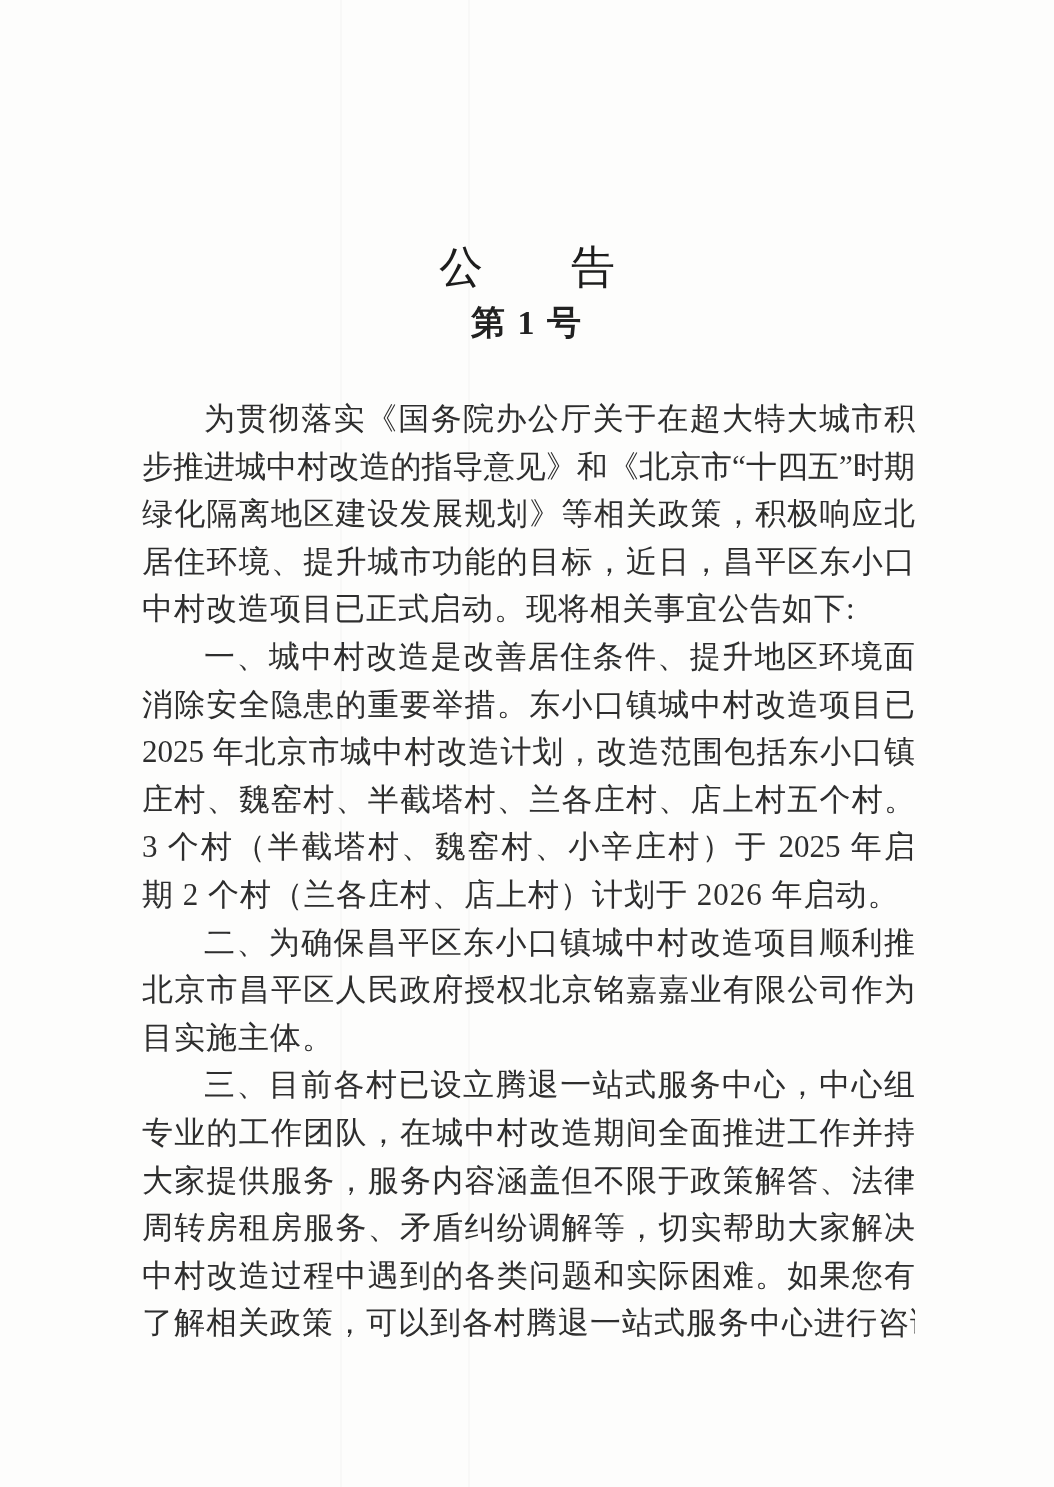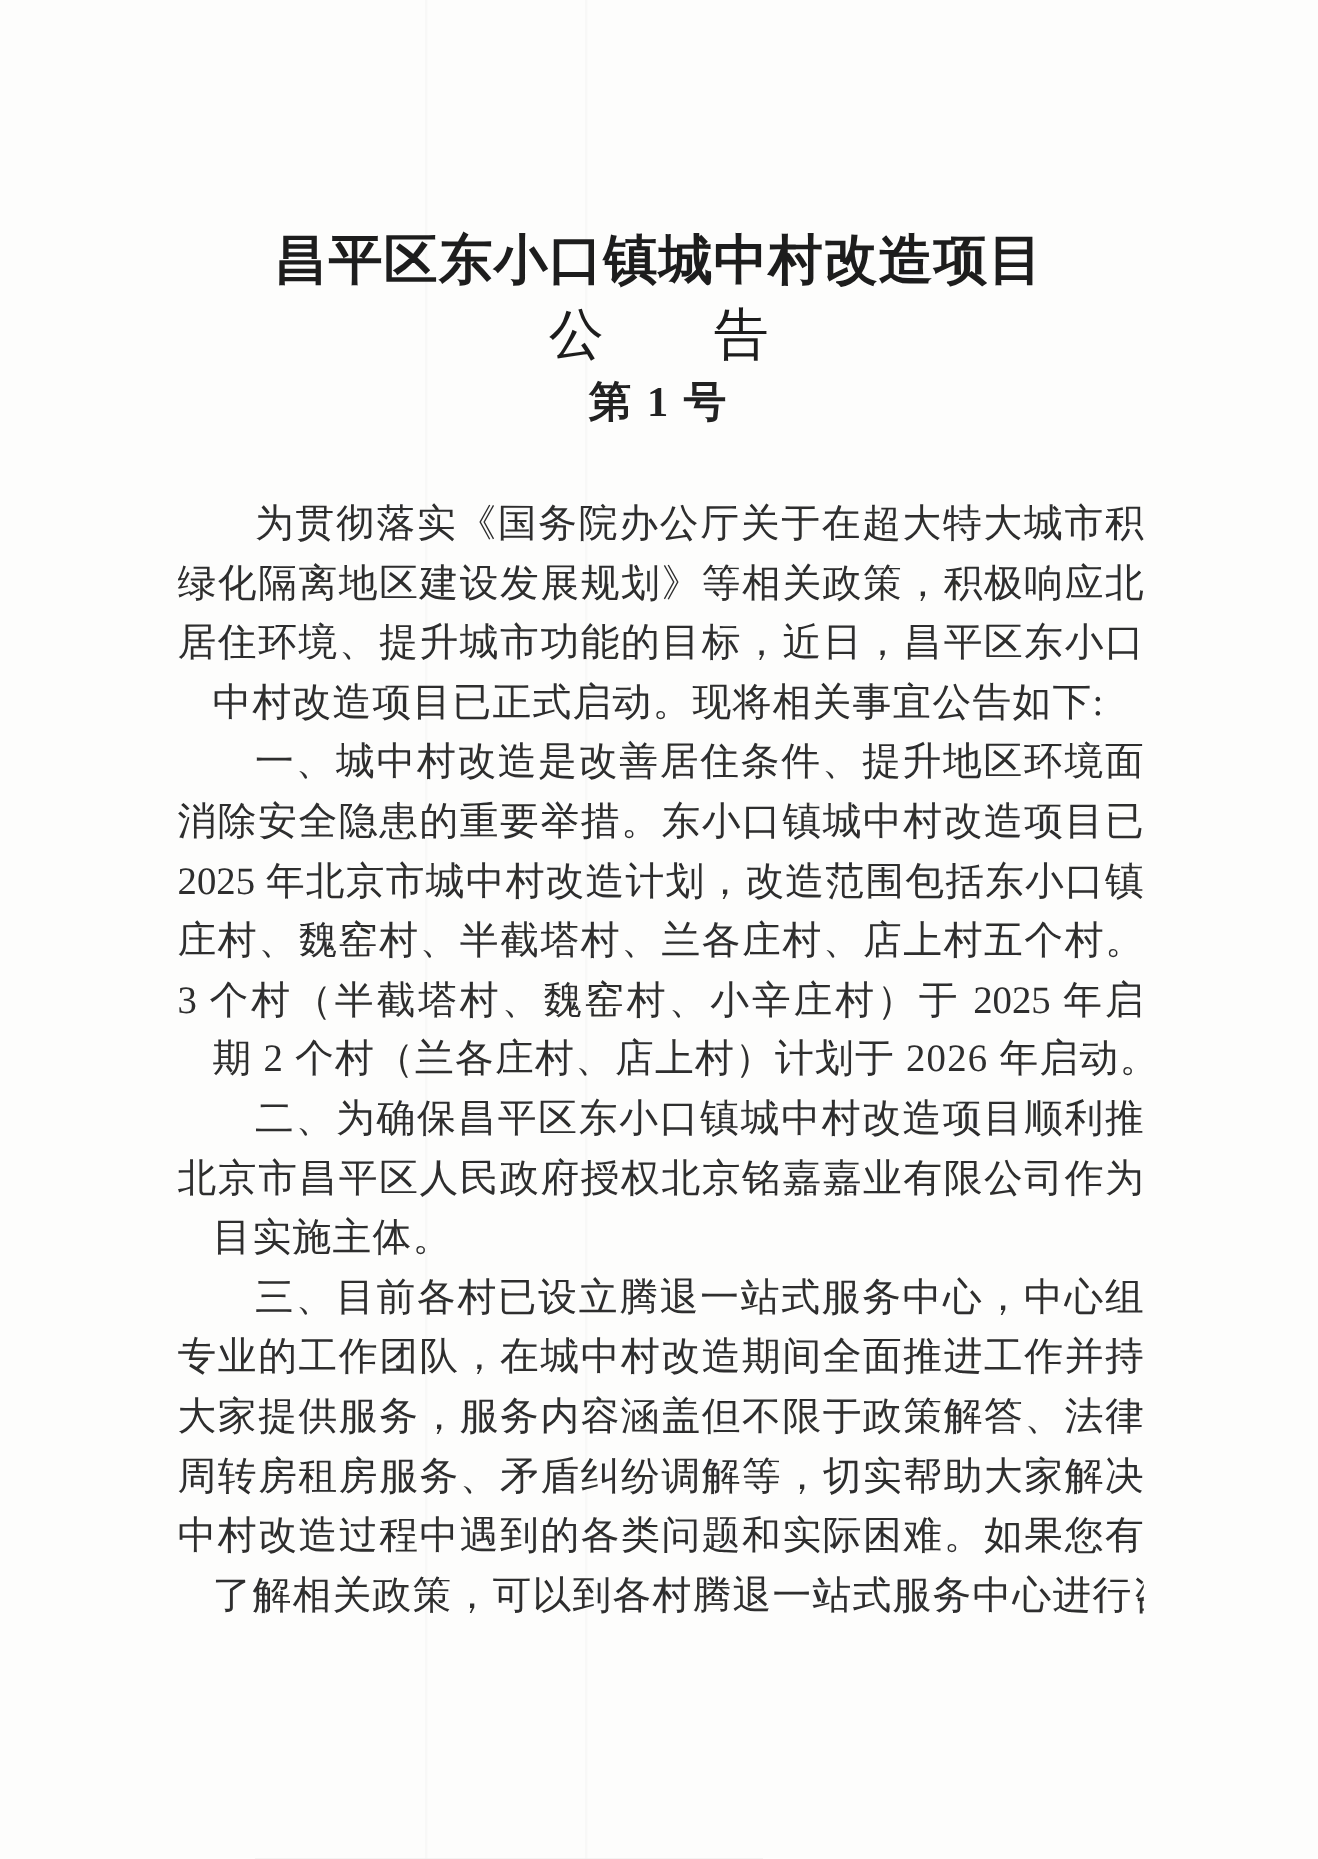--- a/index.html
+++ b/index.html
@@ -78,41 +78,40 @@
     text-align-last: justify;
     white-space: nowrap;        
     height: 47.6px;
     overflow: hidden;
   }
   .line.justified { white-space: normal; }
   .line-first { text-indent: 62px; }
   .line-end {
     text-align-last: left;
     letter-spacing: 1px;
-    margin-left: 28px;
   }
 </style>
 </head>
 <body>
 
 <div class="page">
 
   <div class="scan-line a"></div>
   <div class="scan-line b"></div>
 
-  <div class="doc-title">昌平区东小口镇城中村改造项目</div>
 
   <div class="doc-subtitle">公　　告</div>
 
   <div class="doc-issue">第 1 号</div>
 
   <div class="doc-body">
 
     <div class="para">
       <div class="line justified line-first">为贯彻落实《国务院办公厅关于在超大特大城市积极稳</div>
+      <div class="line justified">步推进城中村改造的指导意见》和《北京市“十四五”时期</div>
       <div class="line justified">绿化隔离地区建设发展规划》等相关政策，积极响应北京市</div>
       <div class="line justified">居住环境、提升城市功能的目标，近日，昌平区东小口镇城</div>
       <div class="line line-end">中村改造项目已正式启动。现将相关事宜公告如下:</div>
     </div>
 
     <div class="para">
       <div class="line justified line-first">一、城中村改造是改善居住条件、提升地区环境面貌、</div>
       <div class="line justified">消除安全隐患的重要举措。东小口镇城中村改造项目已纳入</div>
       <div class="line justified">2025 年北京市城中村改造计划，改造范围包括东小口镇小辛</div>
       <div class="line justified">庄村、魏窑村、半截塔村、兰各庄村、店上村五个村。一期</div>

